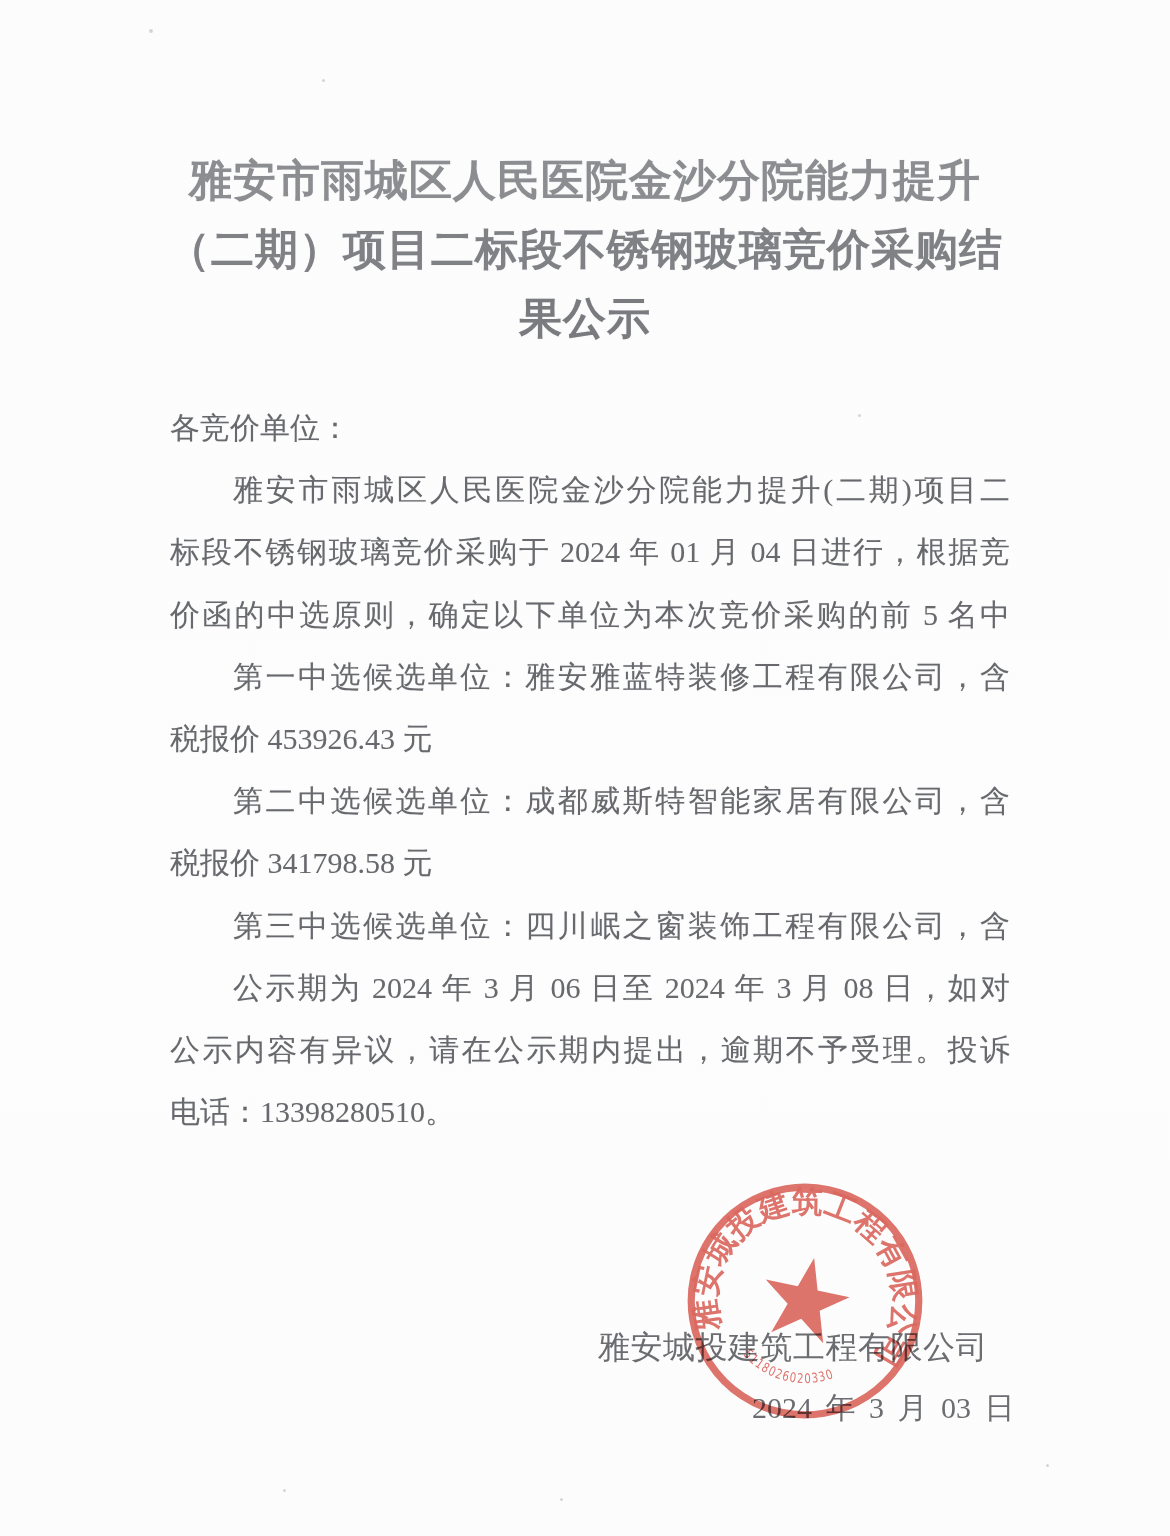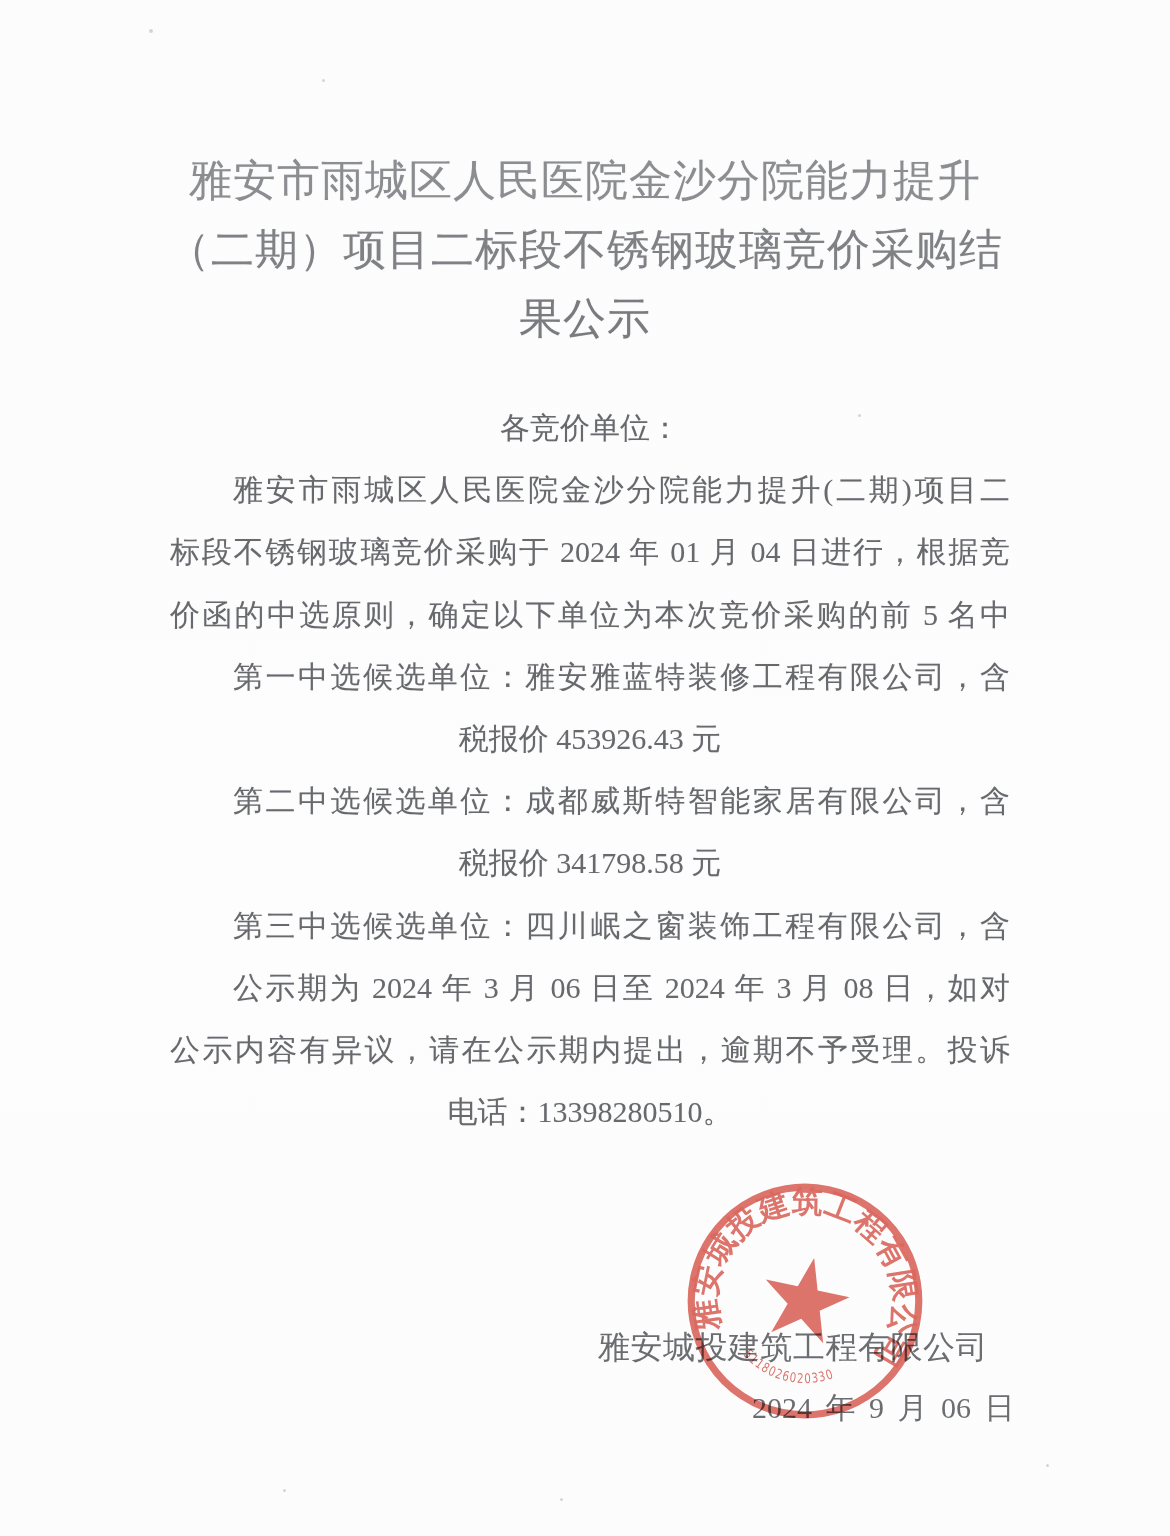--- a/index.html
+++ b/index.html
@@ -13,21 +13,21 @@
   .page {
     position: absolute; inset: 0;
     background: linear-gradient(180deg, #fcfcfd 0%, #fdfdfd 60%, #fcfcfc 100%);
   }
 
   
   .title {
     position: absolute;
     top: 146px; left: 60px; right: 60px;
     text-align: center;
-    font-weight: 400;
+    font-weight: 700;
     font-size: 43px;
     line-height: 69px;
     letter-spacing: 1px;
     color: #8b8d90;
     text-shadow: 0 0 1px rgba(160,160,160,0.35);
   }
   .title .tl2 { color: #7f8185; }
   .title .tl3 { color: #797b7f; }
 
   
@@ -35,21 +35,21 @@
     position: absolute;
     left: 170px; top: 397px; width: 840px;
     font-size: 30px;
     color: #67696d;
     text-shadow: 0 0 1px rgba(140,140,140,0.25);
   }
   .bline {
     height: 62.2px;
     line-height: 62.2px;
     white-space: nowrap;
-    text-align: center;
+    text-align: left;
   }
   .bline.fill {
     white-space: normal;
     text-align: justify;
     text-align-last: justify;
     text-justify: inter-character;
     overflow: hidden;
   }
   .bline.ind { text-indent: 63px; }
 
@@ -116,21 +116,21 @@
     <div class="bline">税报价 453926.43 元</div>
     <div class="bline fill ind">第二中选候选单位：成都威斯特智能家居有限公司，含</div>
     <div class="bline">税报价 341798.58 元</div>
     <div class="bline fill ind">第三中选候选单位：四川岷之窗装饰工程有限公司，含</div>
     <div class="bline fill ind">公示期为 2024 年 3 月 06 日至 2024 年 3 月 08 日，如对</div>
     <div class="bline fill">公示内容有异议，请在公示期内提出，逾期不予受理。投诉</div>
     <div class="bline">电话：13398280510。</div>
   </div>
 
   <div class="sig-company">雅安城投建筑工程有限公司</div>
-  <div class="sig-date">2024 年 9 月 06 日</div>
+  <div class="sig-date">2024 年 3 月 03 日</div>
 
   <div class="stamp">
     <svg viewBox="0 0 240 240" xmlns="http://www.w3.org/2000/svg">
       <defs>
         <path id="arcName" d="M 44.7 163.5 A 87 87 0 1 1 195.3 163.5" fill="none"></path>
         <path id="arcNum" d="M 71.8 183.9 A 80 80 0 0 0 168.2 183.9" fill="none"></path>
       </defs>
       <circle cx="120" cy="120" r="111" fill="none" stroke="#d8544a" stroke-width="7" opacity="0.92"></circle>
       <polygon points="120,77 129.9,107.4 161.8,107.4 136,126.2 145.9,156.6 120,137.8 94.1,156.6 104,126.2 78.2,107.4 110.1,107.4" fill="#d8544a" opacity="0.92"></polygon>
       <text font-size="30" fill="#d8544a" opacity="0.92" font-family="Liberation Serif, DejaVu Serif, serif" font-weight="700">

